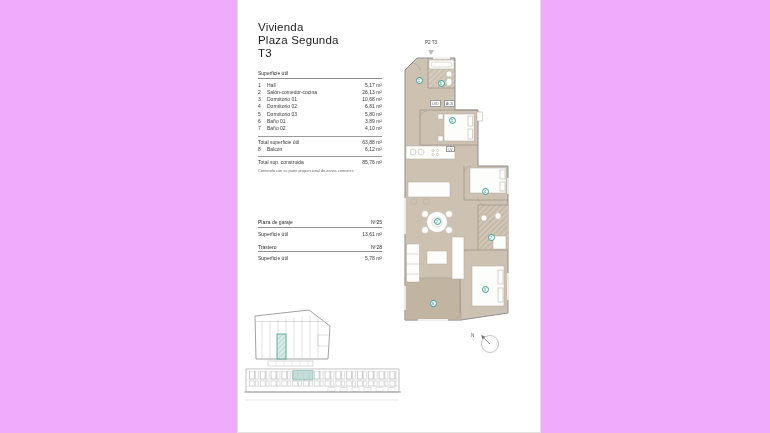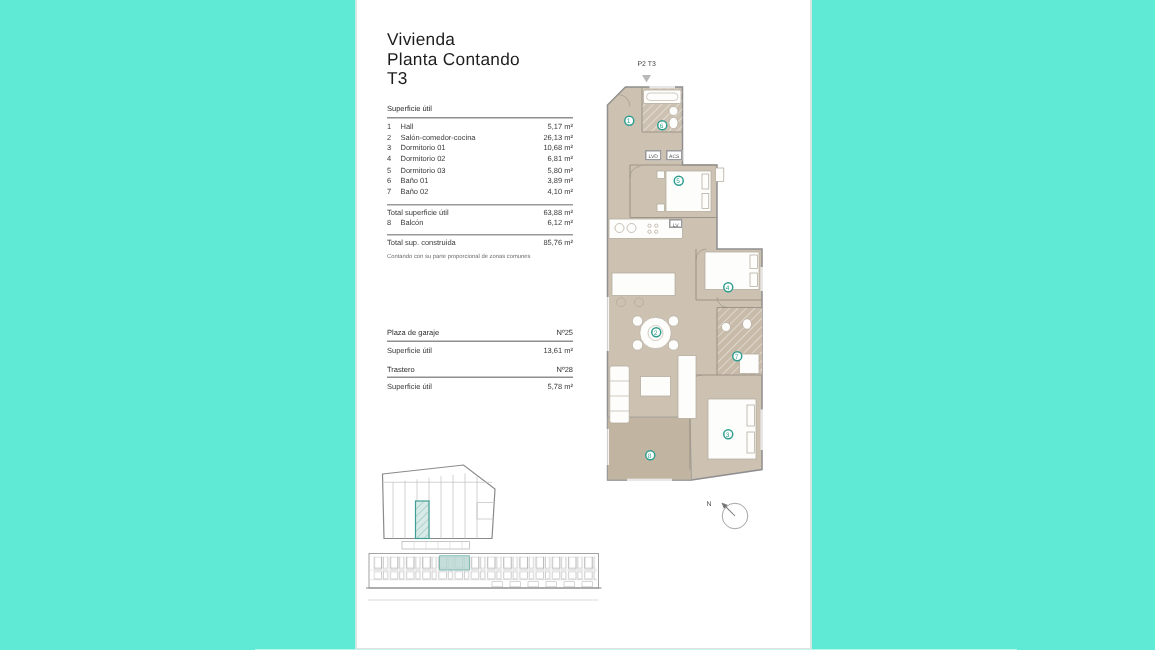--- a/index.html
+++ b/index.html
@@ -1,16 +1,16 @@
 <!DOCTYPE html>
 <html><head>
 <meta charset="utf-8">
 <style>
   html,body{margin:0;padding:0;background:#fff;}
-  #stage{position:relative;width:770px;height:433px;background:#5eead4;overflow:hidden;
+  #stage{position:relative;width:770px;height:433px;background:#f0abfc;overflow:hidden;
          font-family:"Liberation Sans",sans-serif;color:#222;}
   .sheet{position:absolute;left:237px;top:-1px;width:302px;height:432px;background:#fff;
          border:1px solid #e2e2e0;}
   
   .title{position:absolute;left:258px;top:21px;font-size:11.5px;line-height:13px;
          font-weight:400;color:#1d1d1d;letter-spacing:.2px;}
   
   .tbl{position:absolute;left:258px;width:124px;font-size:5px;color:#3a3a3a;}
   .tbl .hdr{display:flex;justify-content:space-between;border-bottom:.5px solid #8f8f8f;
             padding-bottom:1.5px;margin-bottom:3px;color:#2c2c2c;}
@@ -32,21 +32,21 @@
   svg{position:absolute;}
 </style>
 </head>
 <body>
 <div id="stage">
 
   <div class="sheet"></div>
 
   <div class="title">
     <div>Vivienda</div>
-    <div>Planta Contando</div>
+    <div>Plaza Segunda</div>
     <div>T3</div>
   </div>
 
   <div class="tbl" style="top:70px;">
     <div class="hdr">
       <span>Superficie útil</span>
     </div>
     <div class="row">
         <span class="n">1</span>
         <span class="nm">Hall</span>

